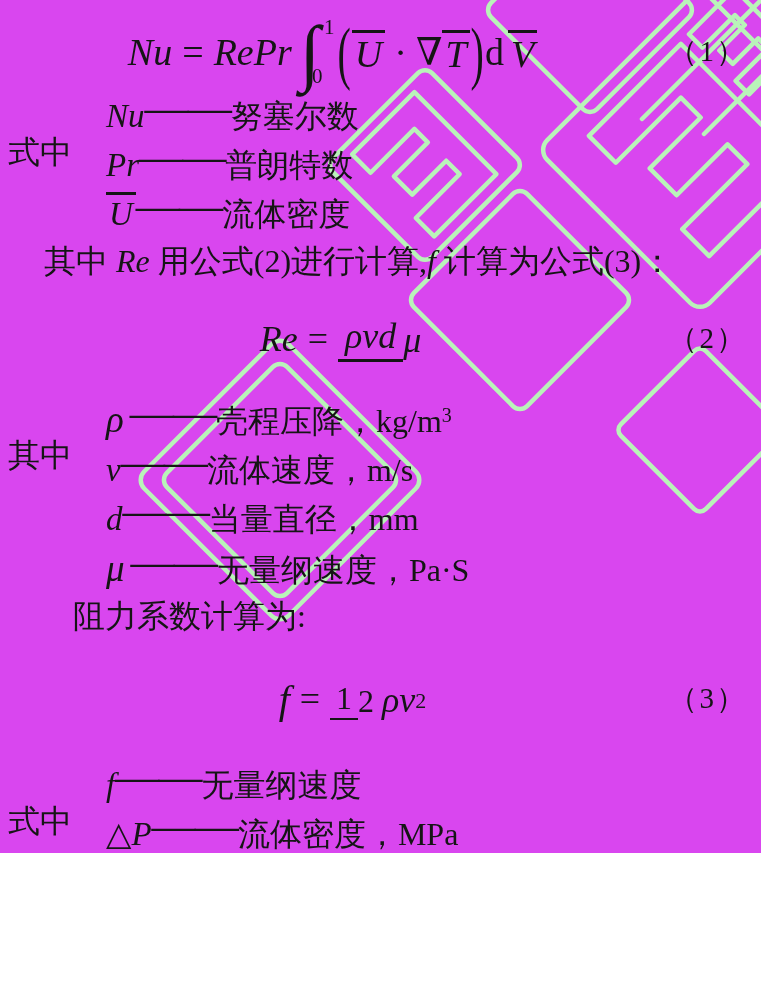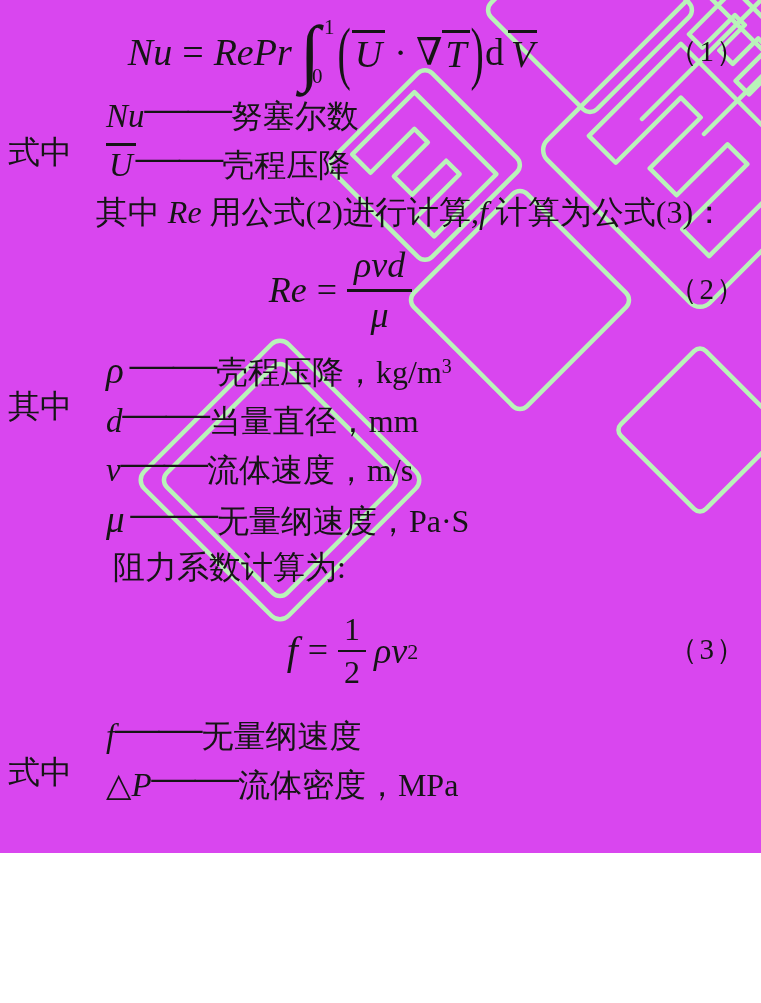--- a/index.html
+++ b/index.html
@@ -34,39 +34,39 @@
   .lims .hi{margin-left:10px;}
   .lims .lo{margin-left:-2px;}
   .bigp{display:inline-block;transform:scaleY(1.75);font-style:normal;font-size:40px;margin:0 1px;}
   .cdot{font-style:normal;margin:0 9px;}
 
   .eq2-row{height:112px;}
   .eq2-row .math{transform:translateX(-40px);}
   .eq3-row{height:124px;}
   .eq3-row .math{transform:translateX(-28px);}
 
-  .frac{display:inline-flex;flex-direction:column;align-items:center;vertical-align:middle;line-height:1.12;}
+  .frac{display:inline-flex;align-items:center;vertical-align:middle;line-height:1.12;}
   .frac .fnum{border-bottom:3px solid currentColor;padding:0 7px 3px 7px;}
   .frac .fden{padding-top:3px;}
   .hden{display:inline-flex;align-items:center;font-style:italic;}
   .halffrac{font-size:32px;margin-right:8px;}
   .halffrac .fnum{padding:0 6px 2px 6px;border-bottom:2.5px solid currentColor;}
   .supx{font-size:22px;vertical-align:9px;line-height:0;}
 
   
   .def{position:relative;padding-left:106px;font-size:32px;line-height:49px;white-space:nowrap;}
   .def .intro{position:absolute;left:8px;top:0;font-style:normal;margin-top:36px;}
   .sym{font-style:italic;font-size:33px;}
   .greek{font-size:37px;margin-right:6px;}
   .tri{font-style:normal;font-size:33px;}
   .dash{font-style:normal;font-size:1.38em;line-height:0;vertical-align:0.12em;letter-spacing:-1px;}
   .unit{font-style:normal;}
   .usup{font-size:20px;vertical-align:10px;line-height:0;}
-  .para1{font-size:32px;line-height:44px;padding-left:60px;white-space:nowrap;text-align:center;}
-  .para2{font-size:32px;line-height:42px;padding-left:113px;}
+  .para1{font-size:32px;line-height:44px;padding-left:44px;white-space:nowrap;}
+  .para2{font-size:32px;line-height:42px;padding-left:73px;}
   .psym{font-style:italic;}
 </style>
 </head>
 <body>
 
 <div class="page">
 
   <svg class="wm" width="761" height="1003" viewBox="0 0 761 1003" aria-hidden="true">
     <g fill="none" stroke="#b9f3b9" stroke-width="4.5" stroke-linejoin="round" stroke-linecap="round">
       <line x1="642" y1="119" x2="762" y2="-1"></line>
@@ -109,21 +109,24 @@
         <span class="ov" style="margin-left:4px;">V</span>
       </span>
       <span class="eq-num">（1）</span>
     </div>
 
     <div class="def">
       <span class="intro">式中</span>
       <span class="sym">Nu</span><span class="dash">——</span><span>努塞尔数</span>
     </div>
     <div class="def">
-      <span class="sym ov">U</span><span class="dash">——</span><span>壳程压降</span>
+      <span class="sym">Pr</span><span class="dash">——</span><span>普朗特数</span>
+    </div>
+    <div class="def">
+      <span class="sym ov">U</span><span class="dash">——</span><span>流体密度</span>
     </div>
 
     <div class="para1">
       <span>其中 </span><span class="psym">Re</span><span> 用公式(2)进行计算,</span><span class="psym">f</span><span> 计算为公式(3)：</span>
     </div>
 
     <div class="eq-row eq2-row">
       <span class="math" style="font-size:36px;">
         <span>Re</span>
         <span class="rel">=</span>
@@ -133,24 +136,24 @@
         </span>
       </span>
       <span class="eq-num">（2）</span>
     </div>
 
     <div class="def">
       <span class="intro">其中</span>
       <span class="sym greek">ρ</span><span class="dash">——</span><span>壳程压降，</span><span class="unit">kg/m</span><span class="usup">3</span>
     </div>
     <div class="def">
-      <span class="sym">d</span><span class="dash">——</span><span>当量直径，</span><span class="unit">mm</span>
+      <span class="sym">v</span><span class="dash">——</span><span>流体速度，</span><span class="unit">m/s</span>
     </div>
     <div class="def">
-      <span class="sym">v</span><span class="dash">——</span><span>流体速度，</span><span class="unit">m/s</span>
+      <span class="sym">d</span><span class="dash">——</span><span>当量直径，</span><span class="unit">mm</span>
     </div>
     <div class="def">
       <span class="sym greek">μ</span><span class="dash">——</span><span>无量纲速度，</span><span class="unit">Pa·S</span>
     </div>
 
     <div class="para2">
       <span>阻力系数计算为:</span>
     </div>
 
     <div class="eq-row eq3-row">

